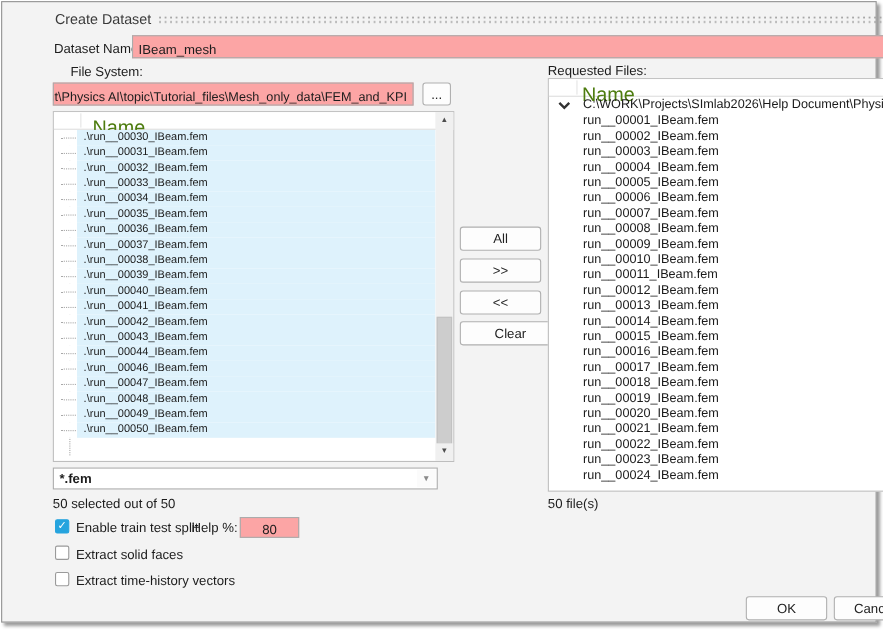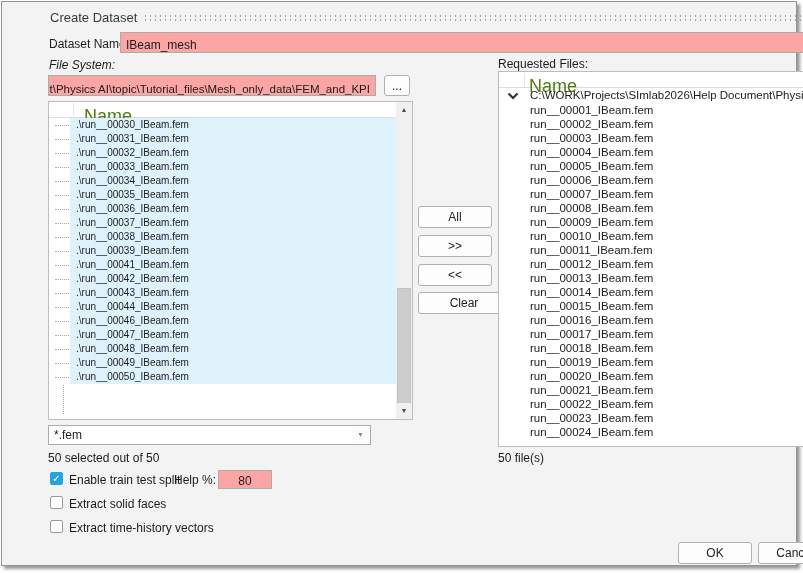--- a/index.html
+++ b/index.html
@@ -54,21 +54,21 @@
 
   <div class="abs title" style="left:10px; top:10px;">Create Dataset</div>
   <div class="abs dots" style="left:103px; top:14px; width:666px; height:8px;"></div>
   <div class="abs close" style="left:780px; top:10px;">✕</div>
 
   <div class="abs lbl" style="left:9px; top:37px;">Dataset Name:</div>
   <div class="abs tinput" style="left:80px; top:32px; width:712px; height:21px;">
     <span>IBeam_mesh</span>
   </div>
 
-  <div class="abs lbl" style="left:9px; top:58px;font-style:italic;">File System:</div>
+  <div class="abs lbl" style="left:24px; top:58px;">File System:</div>
   <div class="abs tinput tail" style="left:8px; top:75px; width:328px; height:21px;">
     <span>nent\Physics AI\topic\Tutorial_files\Mesh_only_data\FEM_and_KPI</span>
   </div>
   <div class="abs btn" style="left:344px; top:75px; width:26px; height:21px;">...</div>
 
   <div class="abs list" style="left:8px; top:101px; width:365px; height:319px;">
     <div class="lheader">
       <span class="coldiv" style="left:24px;"></span>
       <span class="colname" style="left:35px;">Name</span>
     </div>
@@ -138,20 +138,26 @@
           <span class="tlabel">.\run__00038_IBeam.fem</span>
         </div>
 
         <div class="trow">
           <span class="gutter">
             <span class="stub"></span>
           </span>
           <span class="tlabel">.\run__00039_IBeam.fem</span>
         </div>
 
+        <div class="trow">
+          <span class="gutter">
+            <span class="stub"></span>
+          </span>
+          <span class="tlabel">.\run__00040_IBeam.fem</span>
+        </div>
 
         <div class="trow">
           <span class="gutter">
             <span class="stub"></span>
           </span>
           <span class="tlabel">.\run__00041_IBeam.fem</span>
         </div>
 
         <div class="trow">
           <span class="gutter">
@@ -210,21 +216,21 @@
           <span class="tlabel">.\run__00050_IBeam.fem</span>
         </div>
       </div>
     <div class="sb">
       <div class="arr" style="top:0;">▲</div>
       <div class="thumb" style="top:186px; height:116px;"></div>
       <div class="arr" style="bottom:0;">▼</div>
     </div>
   </div>
 
-  <div class="abs combo" style="left:8px; top:425px; width:323px; height:20px;">
+  <div class="abs combo" style="left:8px; top:425px; width:350px; height:20px;font-weight:bold;">
     <span class="val">*.fem</span>
     <span class="drop">▾</span>
   </div>
   <div class="abs sumtxt" style="left:8px; top:451px; width:365px;">50 selected out of 50</div>
 
   <div class="abs btn" style="left:378px; top:206px; width:74px; height:22px;">All</div>
   <div class="abs btn" style="left:378px; top:235px; width:74px; height:22px;">&gt;&gt;</div>
   <div class="abs btn" style="left:378px; top:264px; width:74px; height:22px;">&lt;&lt;</div>
   <div class="abs btn" style="left:378px; top:292px; width:92px; height:22px;">Clear</div>
 

